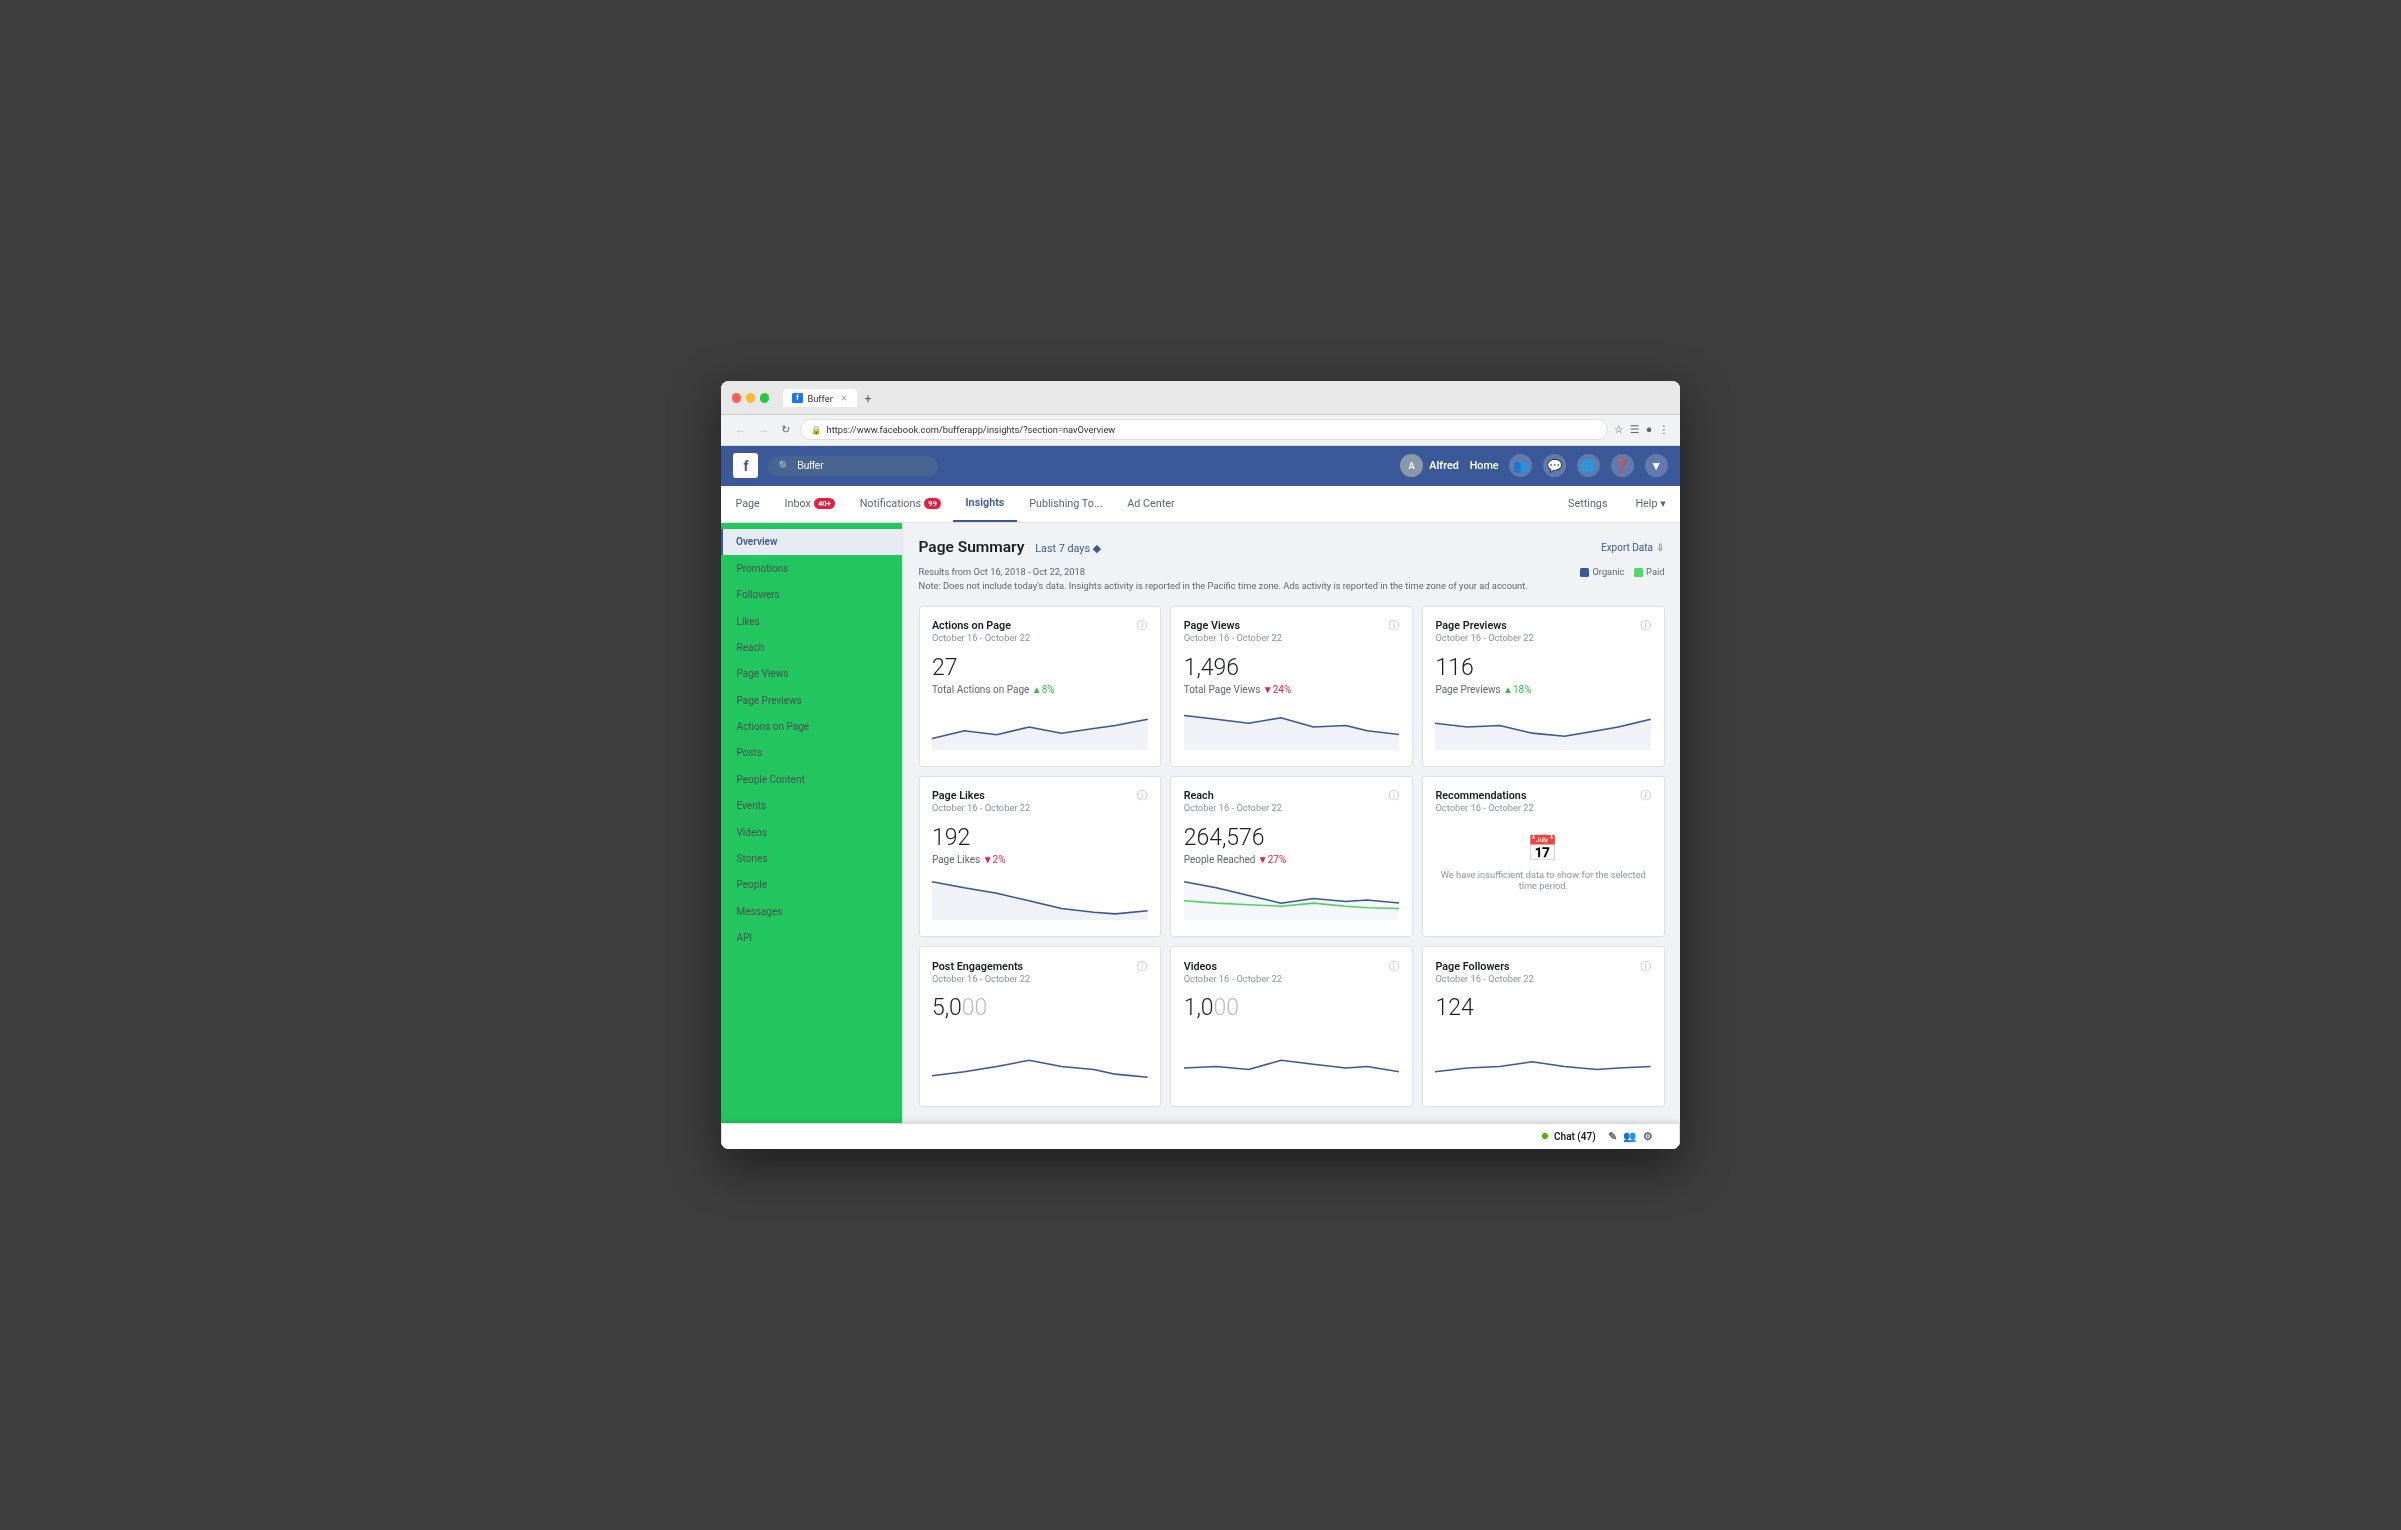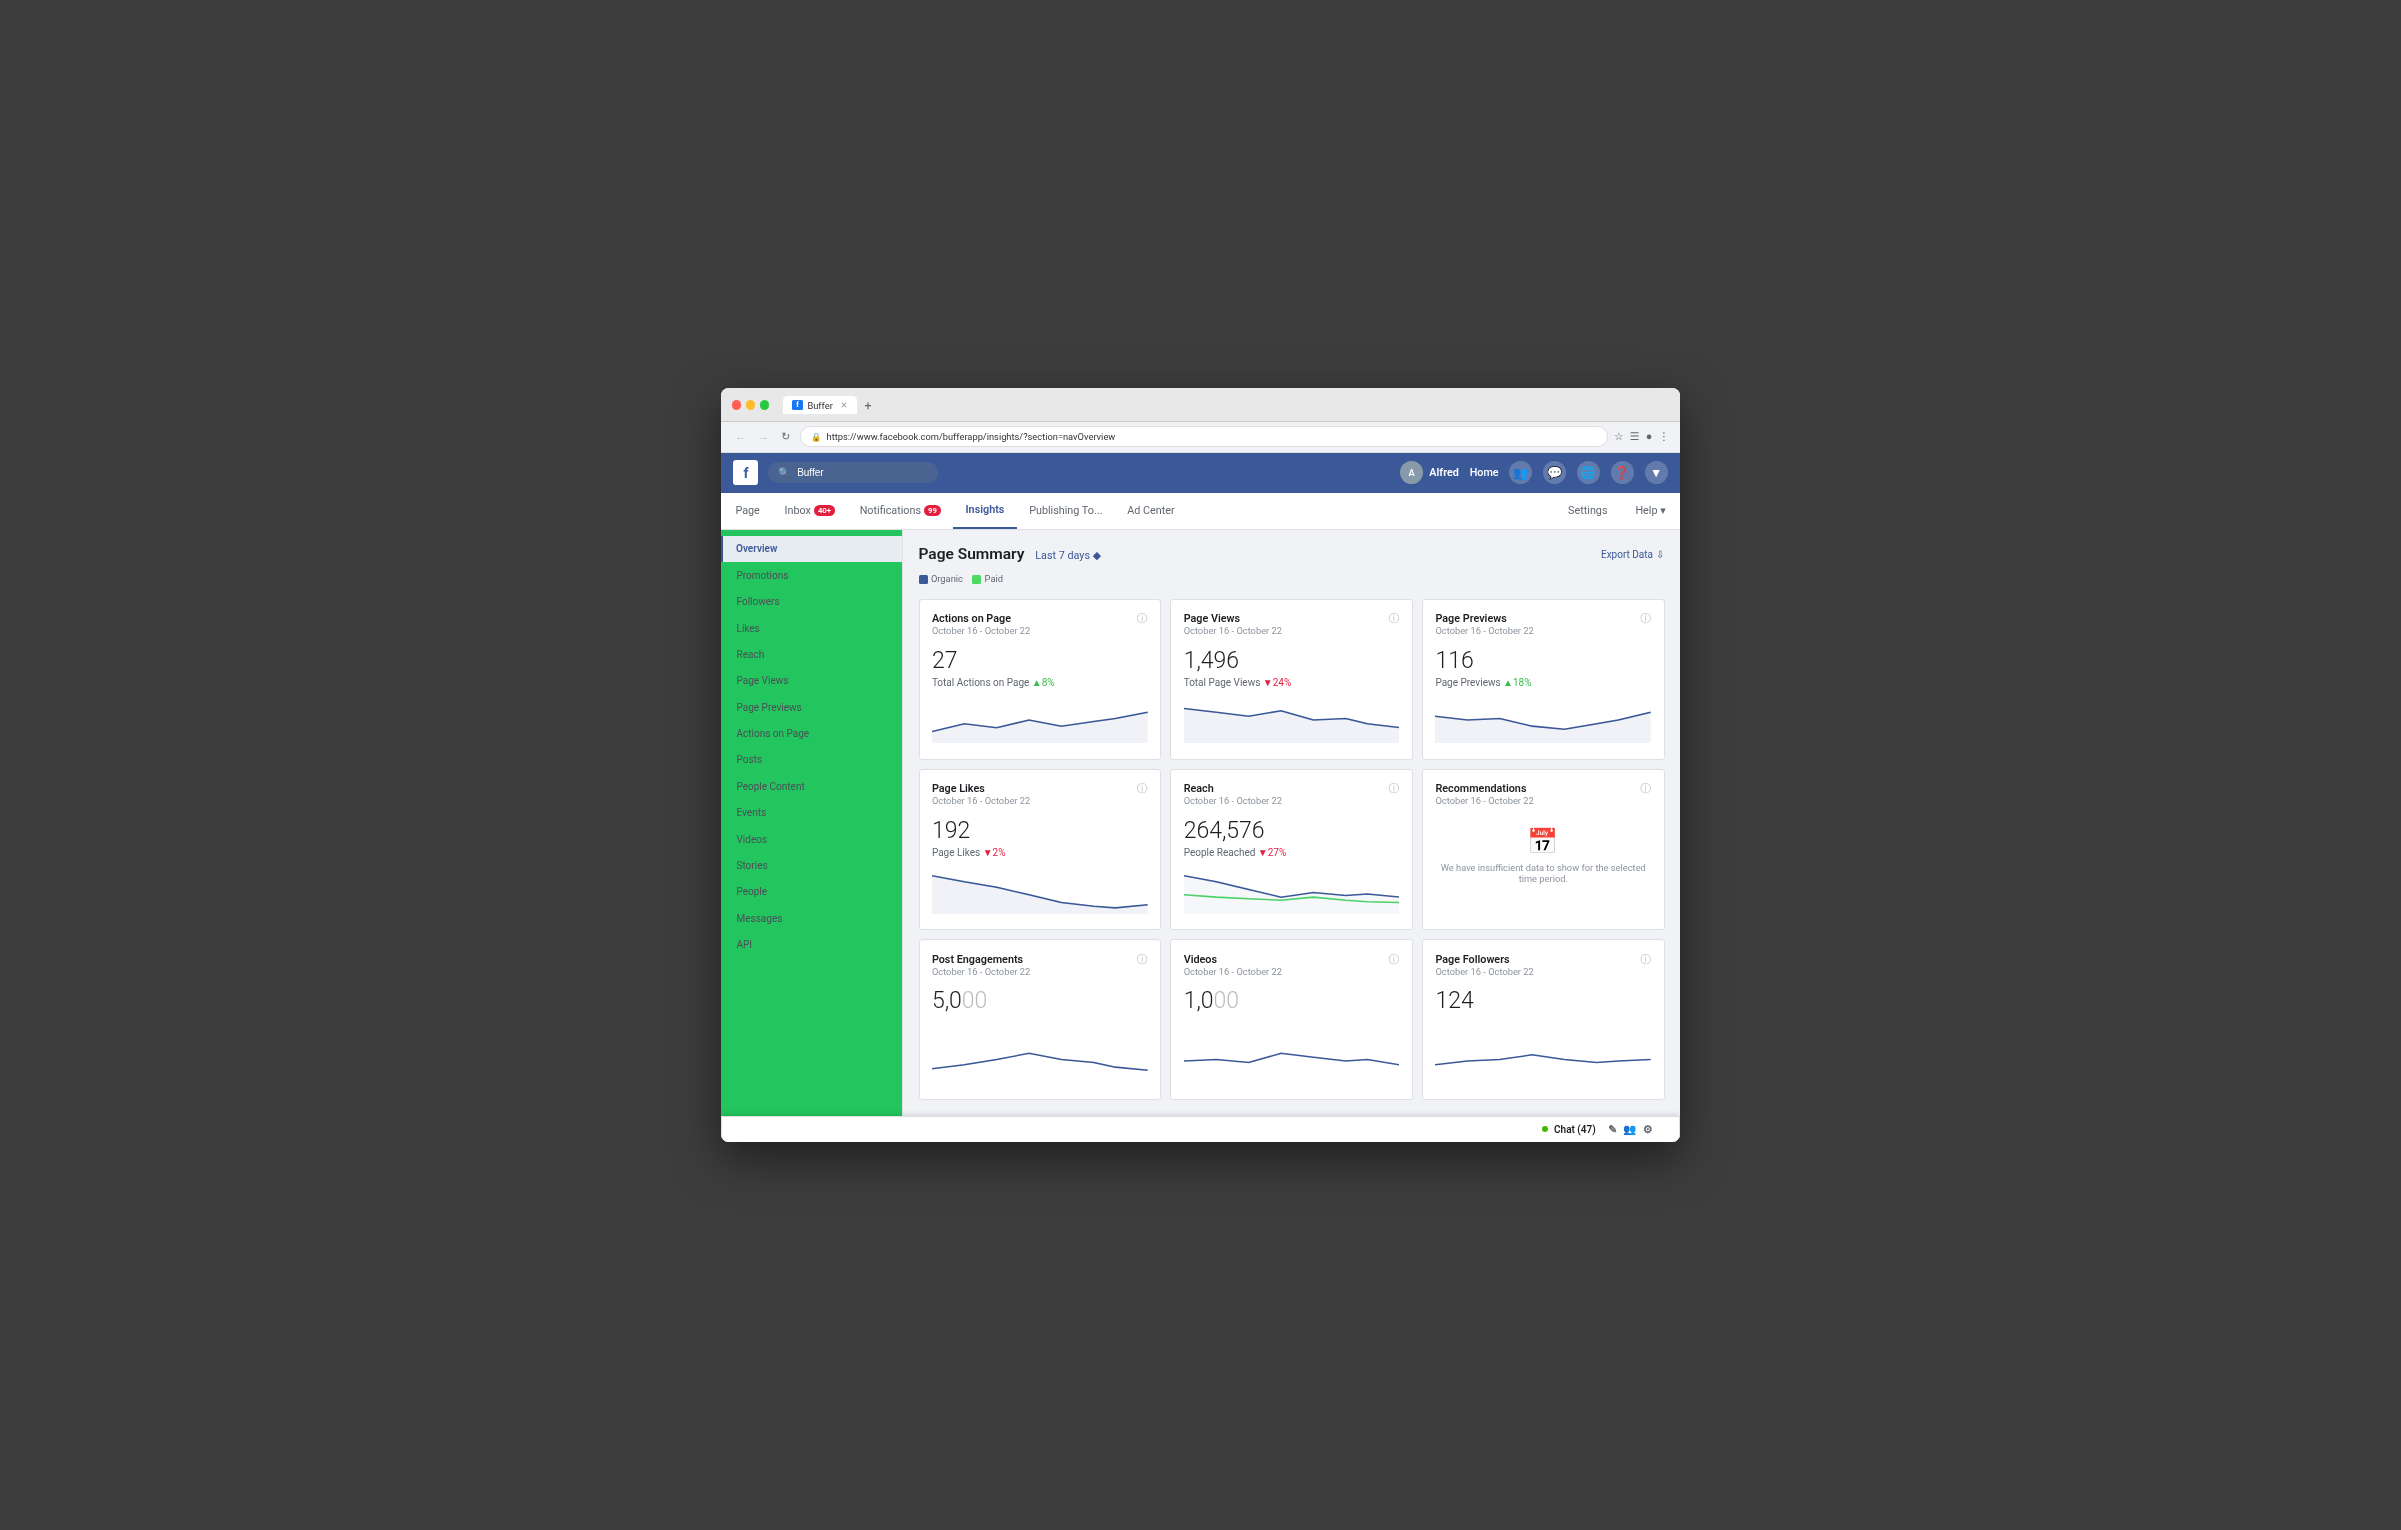--- a/index.html
+++ b/index.html
@@ -484,20 +484,24 @@
           <span class="date-range">Last 7 days ◆</span>
         </div>
         <div class="export-btn">
           <span>Export Data</span>
           <span>⇩</span>
         </div>
       </div>
 
       <div class="results-info">
         <div style="display:flex; justify-content:space-between; align-items:flex-start;">
+          <div>
+            <span>Results from Oct 16, 2018 - Oct 22, 2018</span><br>
+            <span>Note: Does not include today's data. Insights activity is reported in the Pacific time zone. Ads activity is reported in the time zone of your ad account.</span>
+          </div>
           <div class="legend">
             <div class="legend-item">
               <div class="legend-dot" style="background:#3b5998"></div>
               <span>Organic</span>
             </div>
             <div class="legend-item">
               <div class="legend-dot" style="background:#4cd964"></div>
               <span>Paid</span>
             </div>
           </div>

